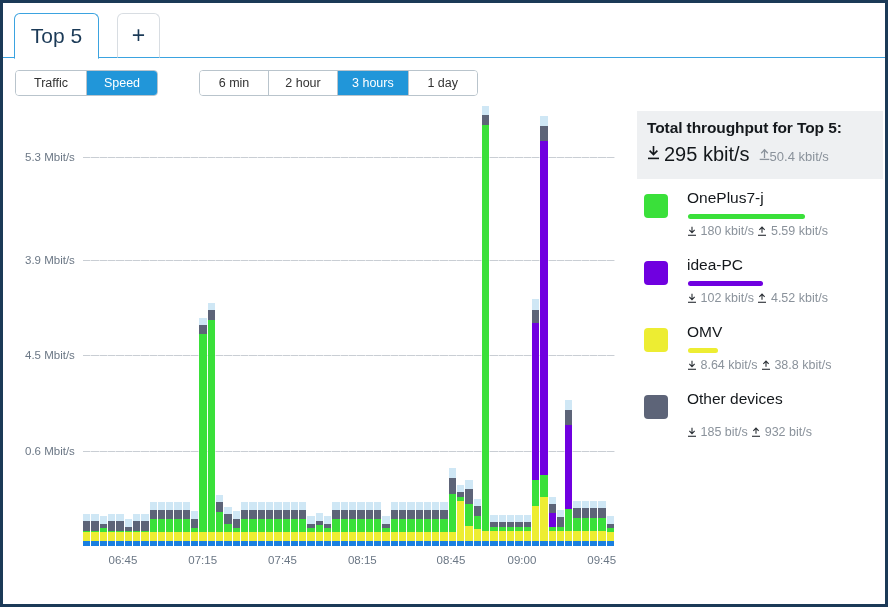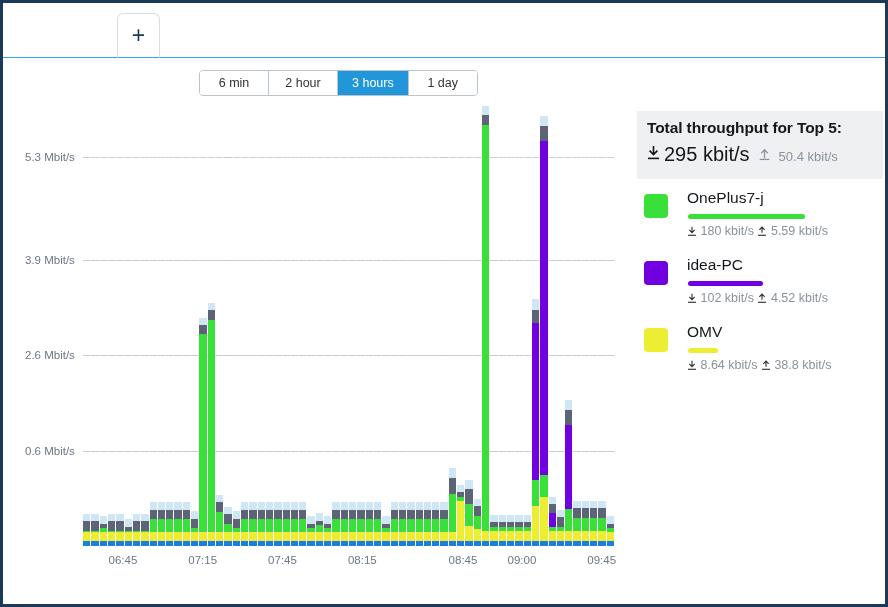--- a/index.html
+++ b/index.html
@@ -134,21 +134,21 @@
   .total-title{
     font-size:15.5px;font-weight:bold;color:#14181c;
     letter-spacing:-0.1px;
   }
   .total-line{
     margin-top:6px;
     display:flex;align-items:baseline;
     white-space:nowrap;
   }
   .total-dl{font-size:20px;color:#14181c;margin-left:4px;}
-  .total-ul{font-size:13px;color:#8a929b;margin-left:9px;}
+  .total-ul{font-size:13px;color:#8a929b;}
   .icon-dl,.icon-ul{
     display:inline-block;
     width:11px;position:relative;
     vertical-align:baseline;
   }
   .big .icon-dl{width:13px;}
 
   .legend{position:absolute;left:4px;top:78px;width:248px;}
   .lrow{position:relative;height:67px;}
   .swatch{
@@ -169,43 +169,50 @@
     font-size:12.5px;color:#8a929b;white-space:nowrap;
   }
   .lstats .sym{color:#2a2f35;}
 </style>
 </head>
 <body>
 
 <div id="app">
 
   <div class="tabbar">
+    <div class="tab active">
+      <span>Top 5</span>
+    </div>
     <div class="tab addtab">
       <span>+</span>
     </div>
   </div>
 
   <div class="toolbar">
+    <div class="btngroup" id="mode-group">
+      <div class="gbtn">Traffic</div>
+      <div class="gbtn on">Speed</div>
+    </div>
     <div class="btngroup" id="range-group">
       <div class="gbtn">6 min</div>
       <div class="gbtn">2 hour</div>
       <div class="gbtn on">3 hours</div>
       <div class="gbtn">1 day</div>
     </div>
   </div>
 
   <div class="chartwrap">
     <div id="gridlines">
         <div class="ytick-row" style="top: 344.667px;">
           <div class="ytick"></div>
           <div class="ylab">0.6 Mbit/s</div>
         </div>
         <div class="ytick-row" style="top: 249.333px;">
           <div class="ytick"></div>
-          <div class="ylab">2.6 Mbit/s</div>
+          <div class="ylab">4.5 Mbit/s</div>
         </div>
         <div class="ytick-row" style="top: 154px;">
           <div class="ytick"></div>
           <div class="ylab">3.9 Mbit/s</div>
         </div>
         <div class="ytick-row" style="top: 51.3333px;">
           <div class="ytick"></div>
           <div class="ylab">5.3 Mbit/s</div>
         </div>
       </div>
@@ -663,21 +670,21 @@
             <div class="seg" style="height: 4.4px; background: rgb(93, 100, 120);"></div>
             <div class="seg" style="height: 7.33333px; background: rgb(207, 231, 245);"></div>
           </div>
         </div>
     </div>
     <div class="xaxis" id="xaxis">
         <div class="xlab" style="left: 39.9px;">06:45</div>
         <div class="xlab" style="left: 119.7px;">07:15</div>
         <div class="xlab" style="left: 199.5px;">07:45</div>
         <div class="xlab" style="left: 279.3px;">08:15</div>
-        <div class="xlab" style="left: 380px;">08:45</div>
+        <div class="xlab" style="left: 368px;">08:45</div>
         <div class="xlab" style="left: 438.9px;">09:00</div>
         <div class="xlab" style="left: 518.7px;">09:45</div>
       </div>
   </div>
 
   <div class="side">
     <div class="total-box">
       <div class="total-title">Total throughput for Top 5:</div>
       <div class="total-line big">
         <span class="icon-dl">
@@ -726,16 +733,27 @@
           <div class="lname">OMV</div>
           <div class="lmeter" style="width: 29.7px; background: rgb(237, 237, 50);"></div>
           <div class="lstats"><span class="sym"><svg width="10" height="12" viewBox="0 0 11 14" style="vertical-align:-2px">
                 <path d="M5.5 2 V8.4 M2.4 5.8 L5.5 8.9 L8.6 5.8" stroke="#2a2f35" stroke-width="1.3" fill="none"></path>
                 <path d="M0.8 12 H10.2" stroke="#2a2f35" stroke-width="1.3"></path>
               </svg></span> 8.64 kbit/s <span class="sym"><svg width="10" height="12" viewBox="0 0 11 14" style="vertical-align:-2px">
                 <path d="M5.5 9 V2.6 M2.4 5.6 L5.5 2.4 L8.6 5.6" stroke="#2a2f35" stroke-width="1.3" fill="none"></path>
                 <path d="M0.8 12 H10.2" stroke="#2a2f35" stroke-width="1.3"></path>
               </svg></span> 38.8 kbit/s</div>
         </div>
+        <div class="lrow">
+          <div class="swatch" style="background: rgb(93, 100, 120);"></div>
+          <div class="lname">Other devices</div>
+          <div class="lstats"><span class="sym"><svg width="10" height="12" viewBox="0 0 11 14" style="vertical-align:-2px">
+                <path d="M5.5 2 V8.4 M2.4 5.8 L5.5 8.9 L8.6 5.8" stroke="#2a2f35" stroke-width="1.3" fill="none"></path>
+                <path d="M0.8 12 H10.2" stroke="#2a2f35" stroke-width="1.3"></path>
+              </svg></span> 185 bit/s <span class="sym"><svg width="10" height="12" viewBox="0 0 11 14" style="vertical-align:-2px">
+                <path d="M5.5 9 V2.6 M2.4 5.6 L5.5 2.4 L8.6 5.6" stroke="#2a2f35" stroke-width="1.3" fill="none"></path>
+                <path d="M0.8 12 H10.2" stroke="#2a2f35" stroke-width="1.3"></path>
+              </svg></span> 932 bit/s</div>
+        </div>
       </div>
   </div>
 
 </div>
 
 </body></html>

